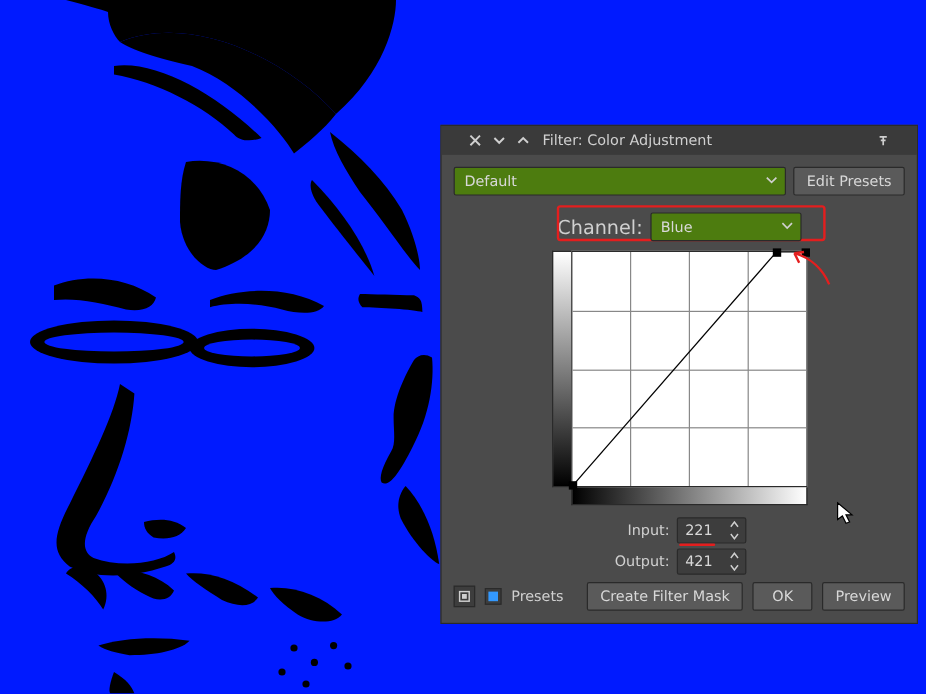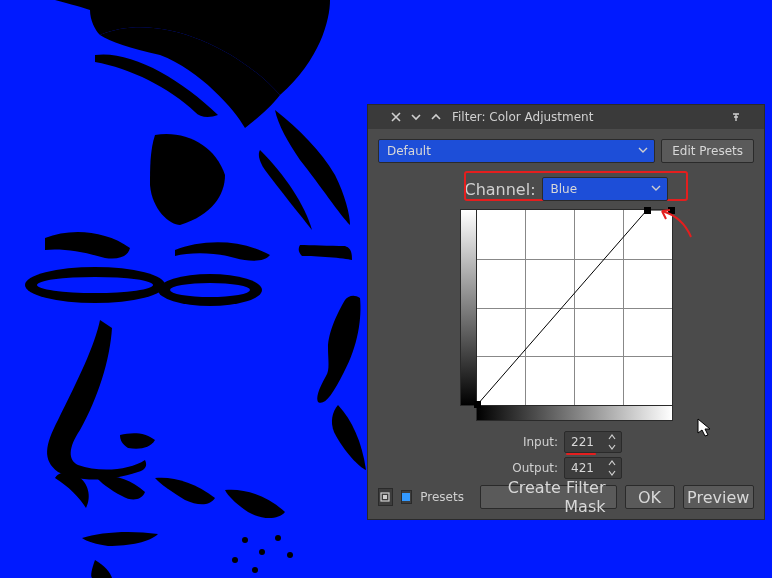--- a/index.html
+++ b/index.html
@@ -52,21 +52,21 @@
   .body {
     padding: 10px;
   }
   .row {
     display: flex;
     gap: 6px;
     margin-bottom: 10px;
   }
   .select {
     position: relative;
-    background: #1d4ed8;
+    background: #4d7c0f;
     border: 1px solid #2a2a2a;
     border-radius: 2px;
     height: 24px;
     display: flex;
     align-items: center;
     padding: 0 22px 0 8px;
     cursor: pointer;
     color: #d8d8d8;
   }
   .select.flex { flex: 1; }
@@ -80,21 +80,20 @@
     background: #5a5a5a;
     border: 1px solid #2a2a2a;
     border-radius: 2px;
     height: 24px;
     padding: 0 10px;
     display: flex;
     align-items: center;
     justify-content: center;
     cursor: pointer;
     color: #d8d8d8;
-    text-align: right;
   }
   .channel-row {
     display: flex;
     align-items: center;
     justify-content: center;
     gap: 6px;
     margin: 14px 0 8px 0;
     position: relative;
   }
   .channel-label { font-size: 16px; }
@@ -241,21 +240,21 @@
     align-items: center;
     justify-content: center;
     cursor: pointer;
   }
   .checkbox .mark {
     width: 8px; height: 8px;
     background: #3399ff;
   }
   .preview-label { cursor: pointer; }
   .spacer { flex: 1; }
-  .btn.small { padding: 0 10px; height: 24px; font-size: 16px; }
+  .btn.small { padding: 0 10px; height: 24px; font-size: 12px; }
   .cursor {
     position: absolute;
     z-index: 20;
     pointer-events: none;
   }
 </style>
 </head>
 <body>
 
 <svg class="canvas-bg" viewBox="0 0 772 578" xmlns="http://www.w3.org/2000/svg">

